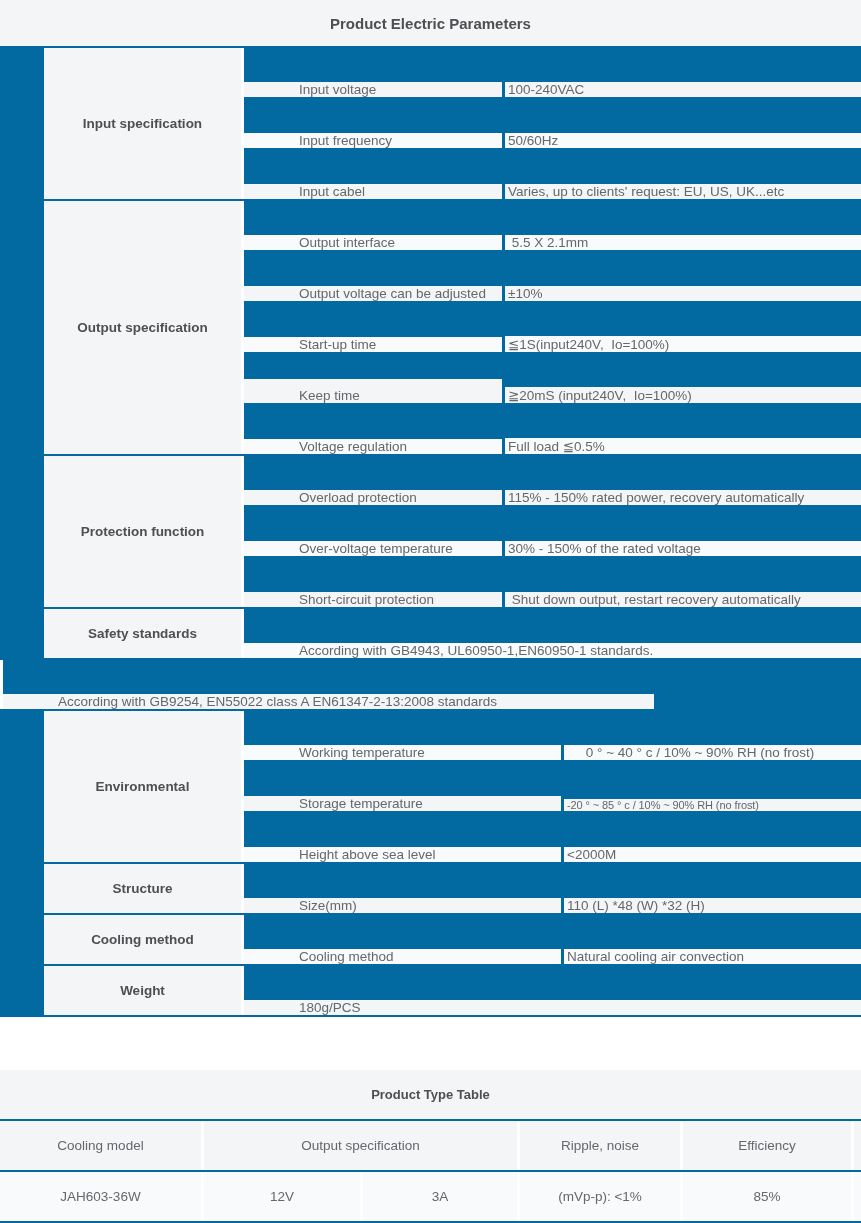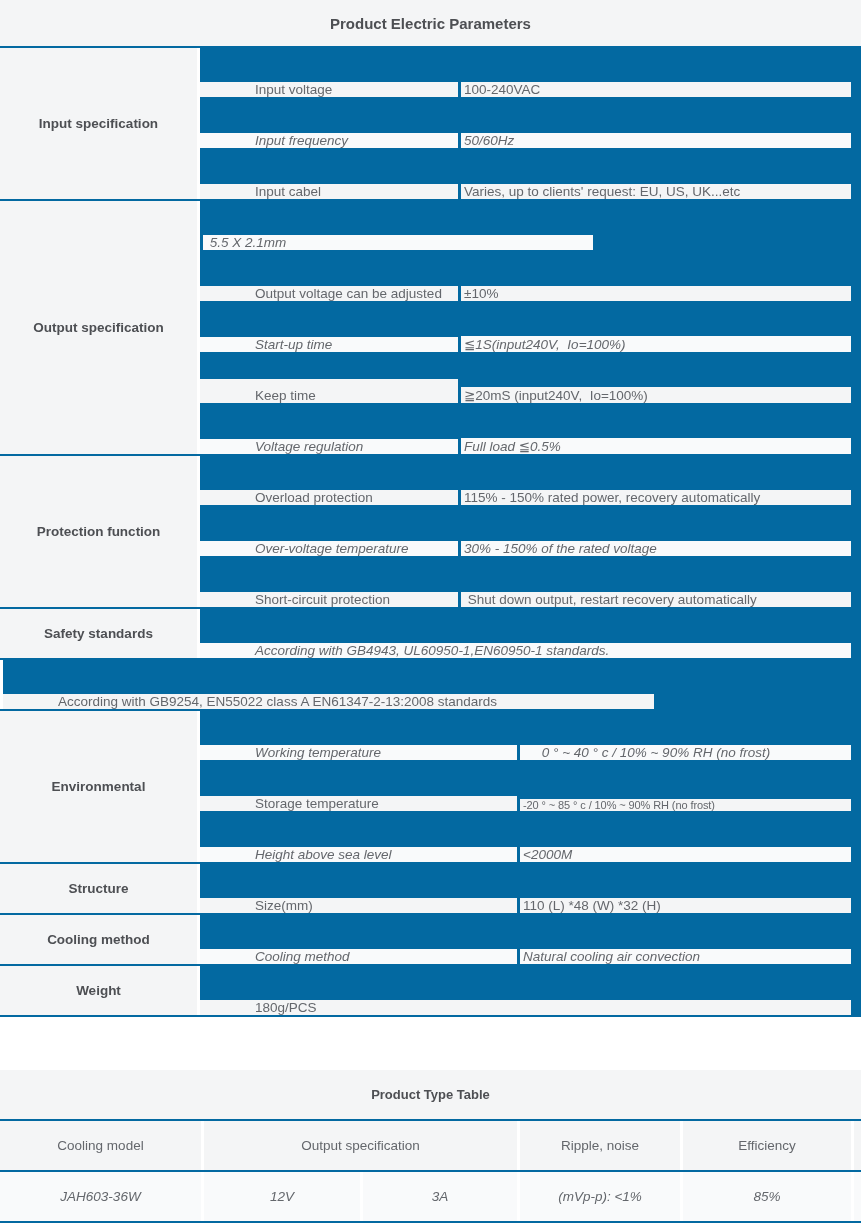--- a/index.html
+++ b/index.html
@@ -18,27 +18,27 @@
   }
   .band.band-b{height:49px;}
   .band .t{font-weight:bold;font-size:15px;color:#4d4f53;}
   .band.band-b .t{font-size:13px;color:#4d4f53;}
 
   
   .sec{display:flex;margin-bottom:2px;}
   .lab{
     width:197px;background:#f4f5f6;flex:none;
     display:flex;align-items:center;justify-content:center;
-    font-weight:bold;color:#4d4f53;text-align:center;
+    font-weight:bold;color:#4d4f53;text-align:center;margin-left:44px;
   }
   .gap{width:3px;flex:none;background:#ffffff;}
   .rows{display:flex;flex-direction:column;row-gap:2px;}
   .r{display:flex;height:49px;align-items:flex-end;}
   .d{background:#f4f5f6;}
-  .l{background:#f9fafb;font-style:italic;}
+  .l{background:#f9fafb;}
   .attr{
     width:258px;flex:none;display:flex;align-items:center;
     padding-left:55px;box-sizing:border-box;
   }
   .val{
     width:390px;flex:none;display:flex;align-items:center;
     padding-left:3px;box-sizing:border-box;white-space:pre;
   }
   .sliver{width:7px;flex:none;}
   
@@ -101,20 +101,21 @@
           <div class="sliver d"></div>
       </div>
     </div>
   </div>
 
   <div class="sec">
     <div class="lab">Output specification</div>
     <div class="gap"></div>
     <div class="rows">
       <div class="r">
+        <div class="attr l">Output interface</div>
         <div class="gap"></div>
         <div class="val l"> 5.5 X 2.1mm</div>
         <div class="gap"></div>
           <div class="sliver l"></div>
       </div>
       <div class="r">
         <div class="attr d">Output voltage can be adjusted</div>
         <div class="gap"></div>
         <div class="val d">±10%</div>
         <div class="gap"></div>

